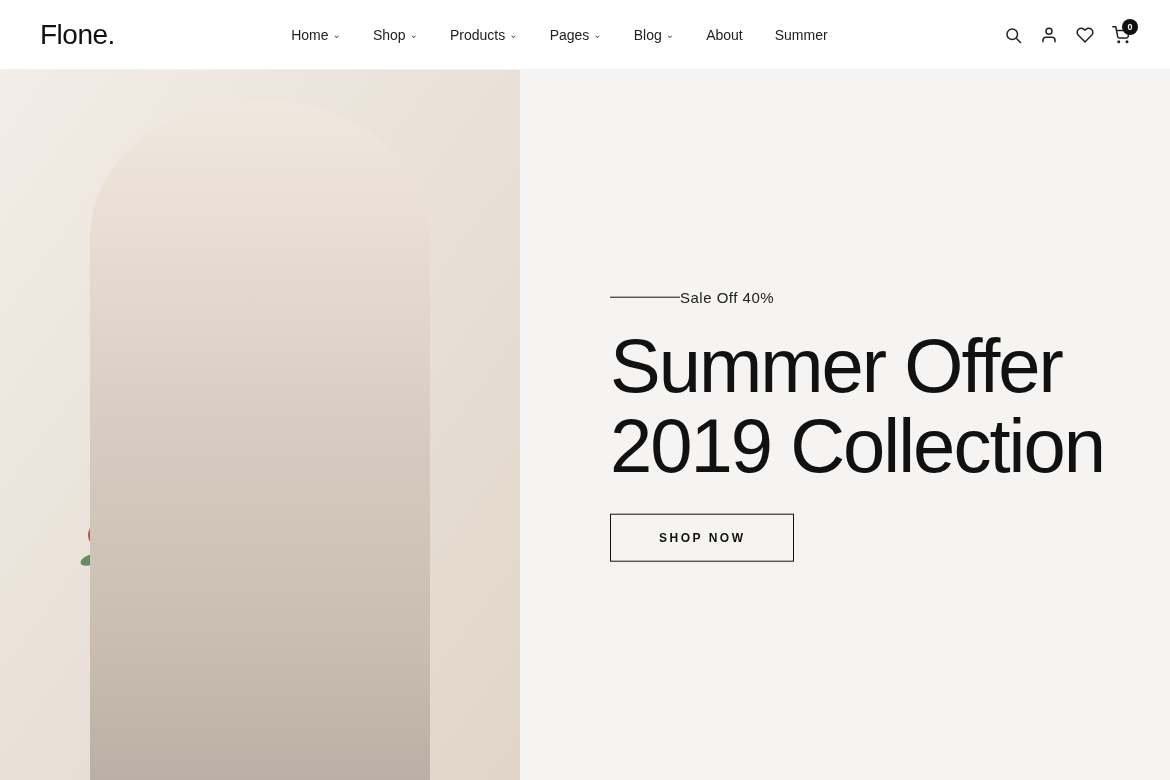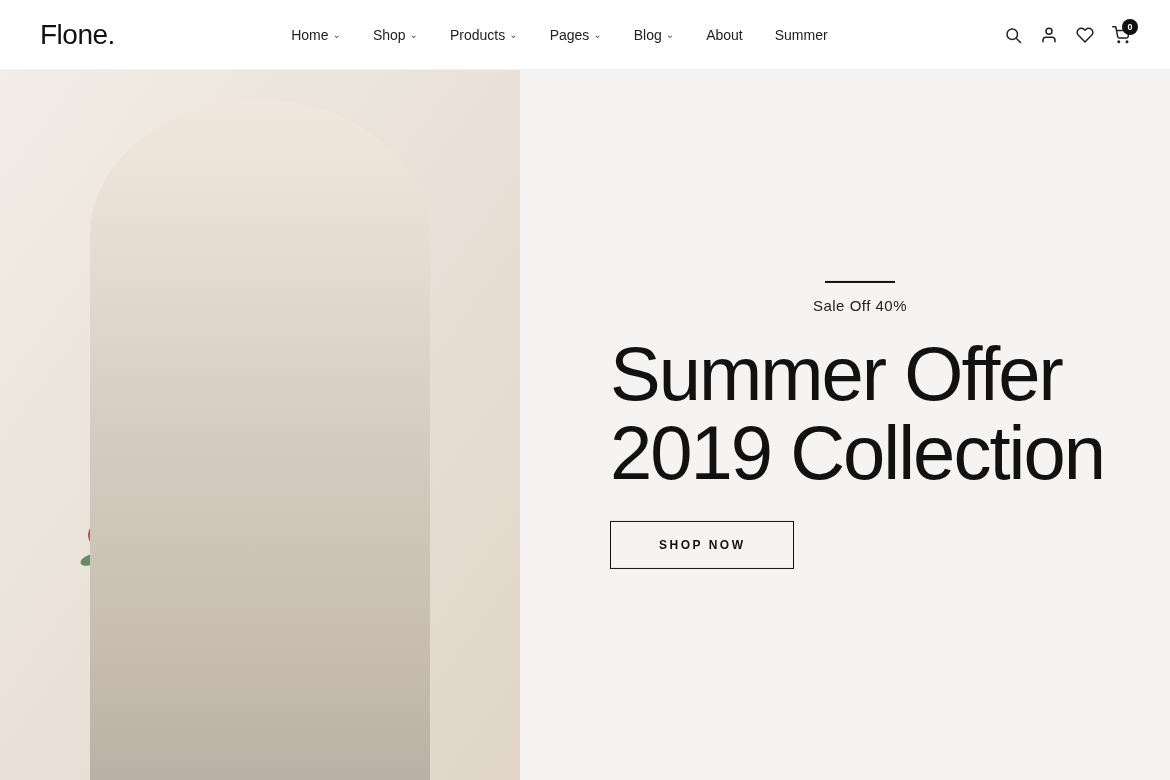--- a/index.html
+++ b/index.html
@@ -120,23 +120,21 @@
       position: absolute;
       right: 60px;
       top: 50%;
       transform: translateY(-50%);
       width: 500px;
     }
 
     .sale-tag {
       display: flex;
       align-items: center;
-      gap: 14px;
       margin-bottom: 20px;
-      flex-direction: column;
     }
     .sale-line {
       width: 70px;
       height: 1.5px;
       background: #111;
     }
     .sale-text {
       font-size: 15px;
       font-weight: 400;
       color: #222;

